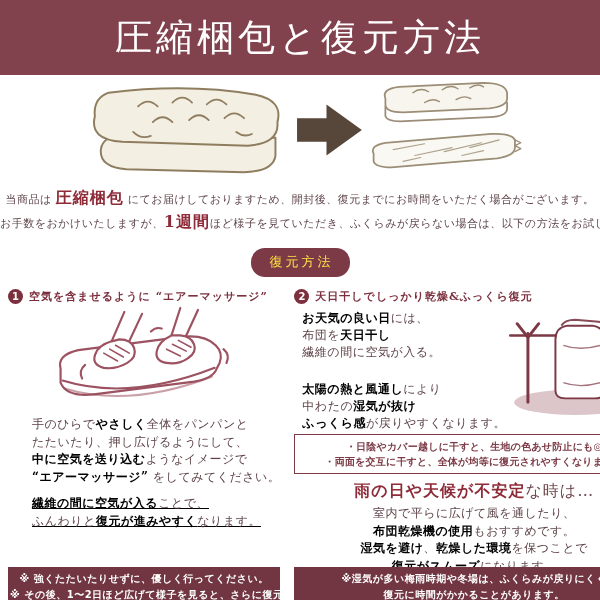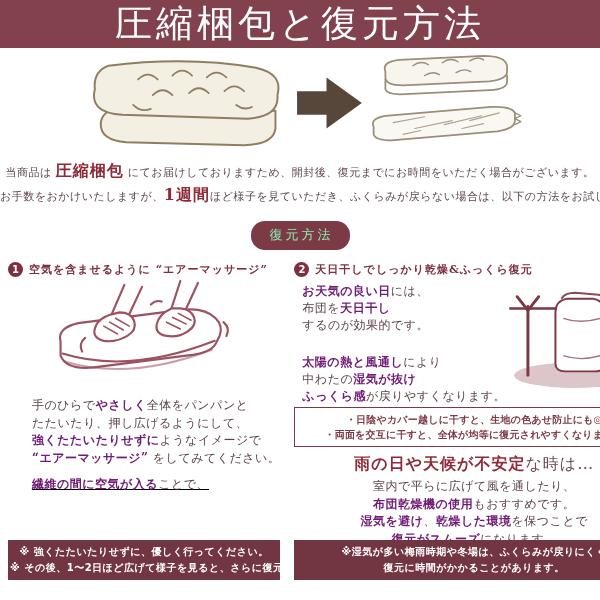--- a/index.html
+++ b/index.html
@@ -1,37 +1,37 @@
 <!DOCTYPE html>
 <html><head>
 <meta charset="utf-8">
 <style>
   html,body{margin:0;padding:0;}
   body{width:600px;height:600px;overflow:hidden;background:#ffffff;
        font-family:"DejaVu Serif",serif;}
-  .header{height:48px;background:#82424d;display:flex;align-items:center;justify-content:center;}
+  .header{height:75px;background:#82424d;display:flex;align-items:center;justify-content:center;}
   .header-title{color:#ffffff;font-size:37px;letter-spacing:4px;font-family:"DejaVu Serif",serif;}
   .top-illust{height:110px;display:flex;align-items:center;justify-content:center;}
   .intro{text-align:center;margin-top:2px;}
   .intro-line{font-size:11px;color:#5e4449;letter-spacing:0.5px;line-height:22px;white-space:nowrap;}
-  .seg-b{font-weight:700;color:#701a75;}
+  .seg-b{font-weight:700;color:#000000;}
   .seg-a{font-weight:700;color:#8e2b38;text-align:right;}
   .seg-big{font-size:16px;letter-spacing:1px;}
   .badge-row{display:flex;justify-content:center;margin-top:13px;}
-  .badge{background:#7b3a46;color:#86efac;font-size:13px;letter-spacing:3px;
+  .badge{background:#7b3a46;color:#fde047;font-size:13px;letter-spacing:3px;
          padding:5px 16px 6px 19px;border-radius:14px;}
   .columns{display:flex;gap:14px;padding:0 8px;margin-top:12px;height:330px;}
   .col{flex:1;position:relative;}
   .col-heading{display:flex;align-items:center;gap:6px;}
   .num-circle{width:15px;height:15px;border-radius:50%;background:#7c2f3d;color:#fff;
               display:flex;align-items:center;justify-content:center;font-size:10px;
               font-family:"DejaVu Sans",sans-serif;font-weight:700;flex:0 0 15px;}
   .heading-text{font-size:11px;font-weight:700;color:#7c2f3d;letter-spacing:1px;white-space:nowrap;}
   .hands-illust{display:flex;justify-content:center;margin-top:2px;}
-  .body-block{margin-left:24px;margin-top:12px;}
+  .body-block{margin-left:24px;margin-top:4px;}
   .body-line{font-size:12px;color:#5e4449;line-height:17.5px;letter-spacing:0.5px;white-space:nowrap;}
   .para2{margin-top:9px;text-decoration:underline;}
   .note-box{position:absolute;left:0;right:0;bottom:12px;background:#723642;color:#ffffff;
             text-align:center;padding:4px 2px 5px;font-family:"DejaVu Sans",sans-serif;}
   .note-line{font-size:10px;font-weight:700;line-height:15.5px;letter-spacing:0.5px;white-space:nowrap;}
   .right-row{display:flex;margin-top:6px;}
   .right-text{margin-left:8px;flex:1;}
   .right-text .body-line{line-height:17px;}
   .drying-illust{flex:0 0 148px;margin-top:-4px;}
   .tips-box{border:1px solid #7c3845;background:#fff;margin-top:2px;padding:4px 2px;
@@ -130,42 +130,43 @@
             </g>
           <path d="M55 60 q-7 6 -3 14"></path>
           <path d="M196 44 q7 6 3 14"></path>
           <path d="M122 26 q5 -5 11 -3"></path>
         </g>
       </svg>
     </div>
     <div class="body-block">
       <div class="body-line"><span>手のひらで</span><span class="seg-b">やさしく</span><span>全体をパンパンと</span></div>
       <div class="body-line"><span>たたいたり、押し広げるようにして、</span></div>
-      <div class="body-line"><span class="seg-b">強くたたいたりせずに</span><span>ようなイメージで</span></div>
+      <div class="body-line"><span class="seg-b">中に空気を送り込む</span><span>ようなイメージで</span></div>
       <div class="body-line"><span class="seg-b">“エアーマッサージ”</span><span> をしてみてください。</span></div>
     </div>
     <div class="body-block para2">
       <div class="body-line"><span class="seg-b">繊維の間に空気が入る</span><span>ことで、</span></div>
+      <div class="body-line"><span>ふんわりと</span><span class="seg-b">復元が進みやすく</span><span>なります。</span></div>
     </div>
     <div class="note-box">
       <div class="note-line">※ 強くたたいたりせずに、優しく行ってください。</div>
       <div class="note-line">※ その後、1〜2日ほど広げて様子を見ると、さらに復元が進みます。</div>
     </div>
   </div>
 
   <div class="col">
     <div class="col-heading">
       <span class="num-circle">2</span>
       <span class="heading-text">天日干しでしっかり乾燥&amp;ふっくら復元</span>
     </div>
     <div class="right-row">
       <div class="right-text">
         <div class="body-line"><span class="seg-b">お天気の良い日</span><span>には、</span></div>
         <div class="body-line"><span>布団を</span><span class="seg-b">天日干し</span></div>
-        <div class="body-line"><span>するのが効果的です。</span></div>
+        <div class="body-line"><span>繊維の間に空気が入る。</span></div>
         <div class="body-line" style="margin-top:20px;"><span class="seg-b">太陽の熱と風通し</span><span>により</span></div>
         <div class="body-line"><span>中わたの</span><span class="seg-b">湿気が抜け</span></div>
         <div class="body-line"><span class="seg-b">ふっくら感</span><span>が戻りやすくなります。</span></div>
       </div>
       <div class="drying-illust">
         <svg viewBox="0 0 150 115" width="148" height="113">
           <ellipse cx="70" cy="98" rx="62" ry="13" fill="#dcc6c9"></ellipse>
           <ellipse cx="112" cy="92" rx="28" ry="9" fill="#dcc6c9"></ellipse>
           <g stroke="#7c3845" stroke-width="3" fill="none" stroke-linecap="round">
             <path d="M22 28 L22 98"></path>

